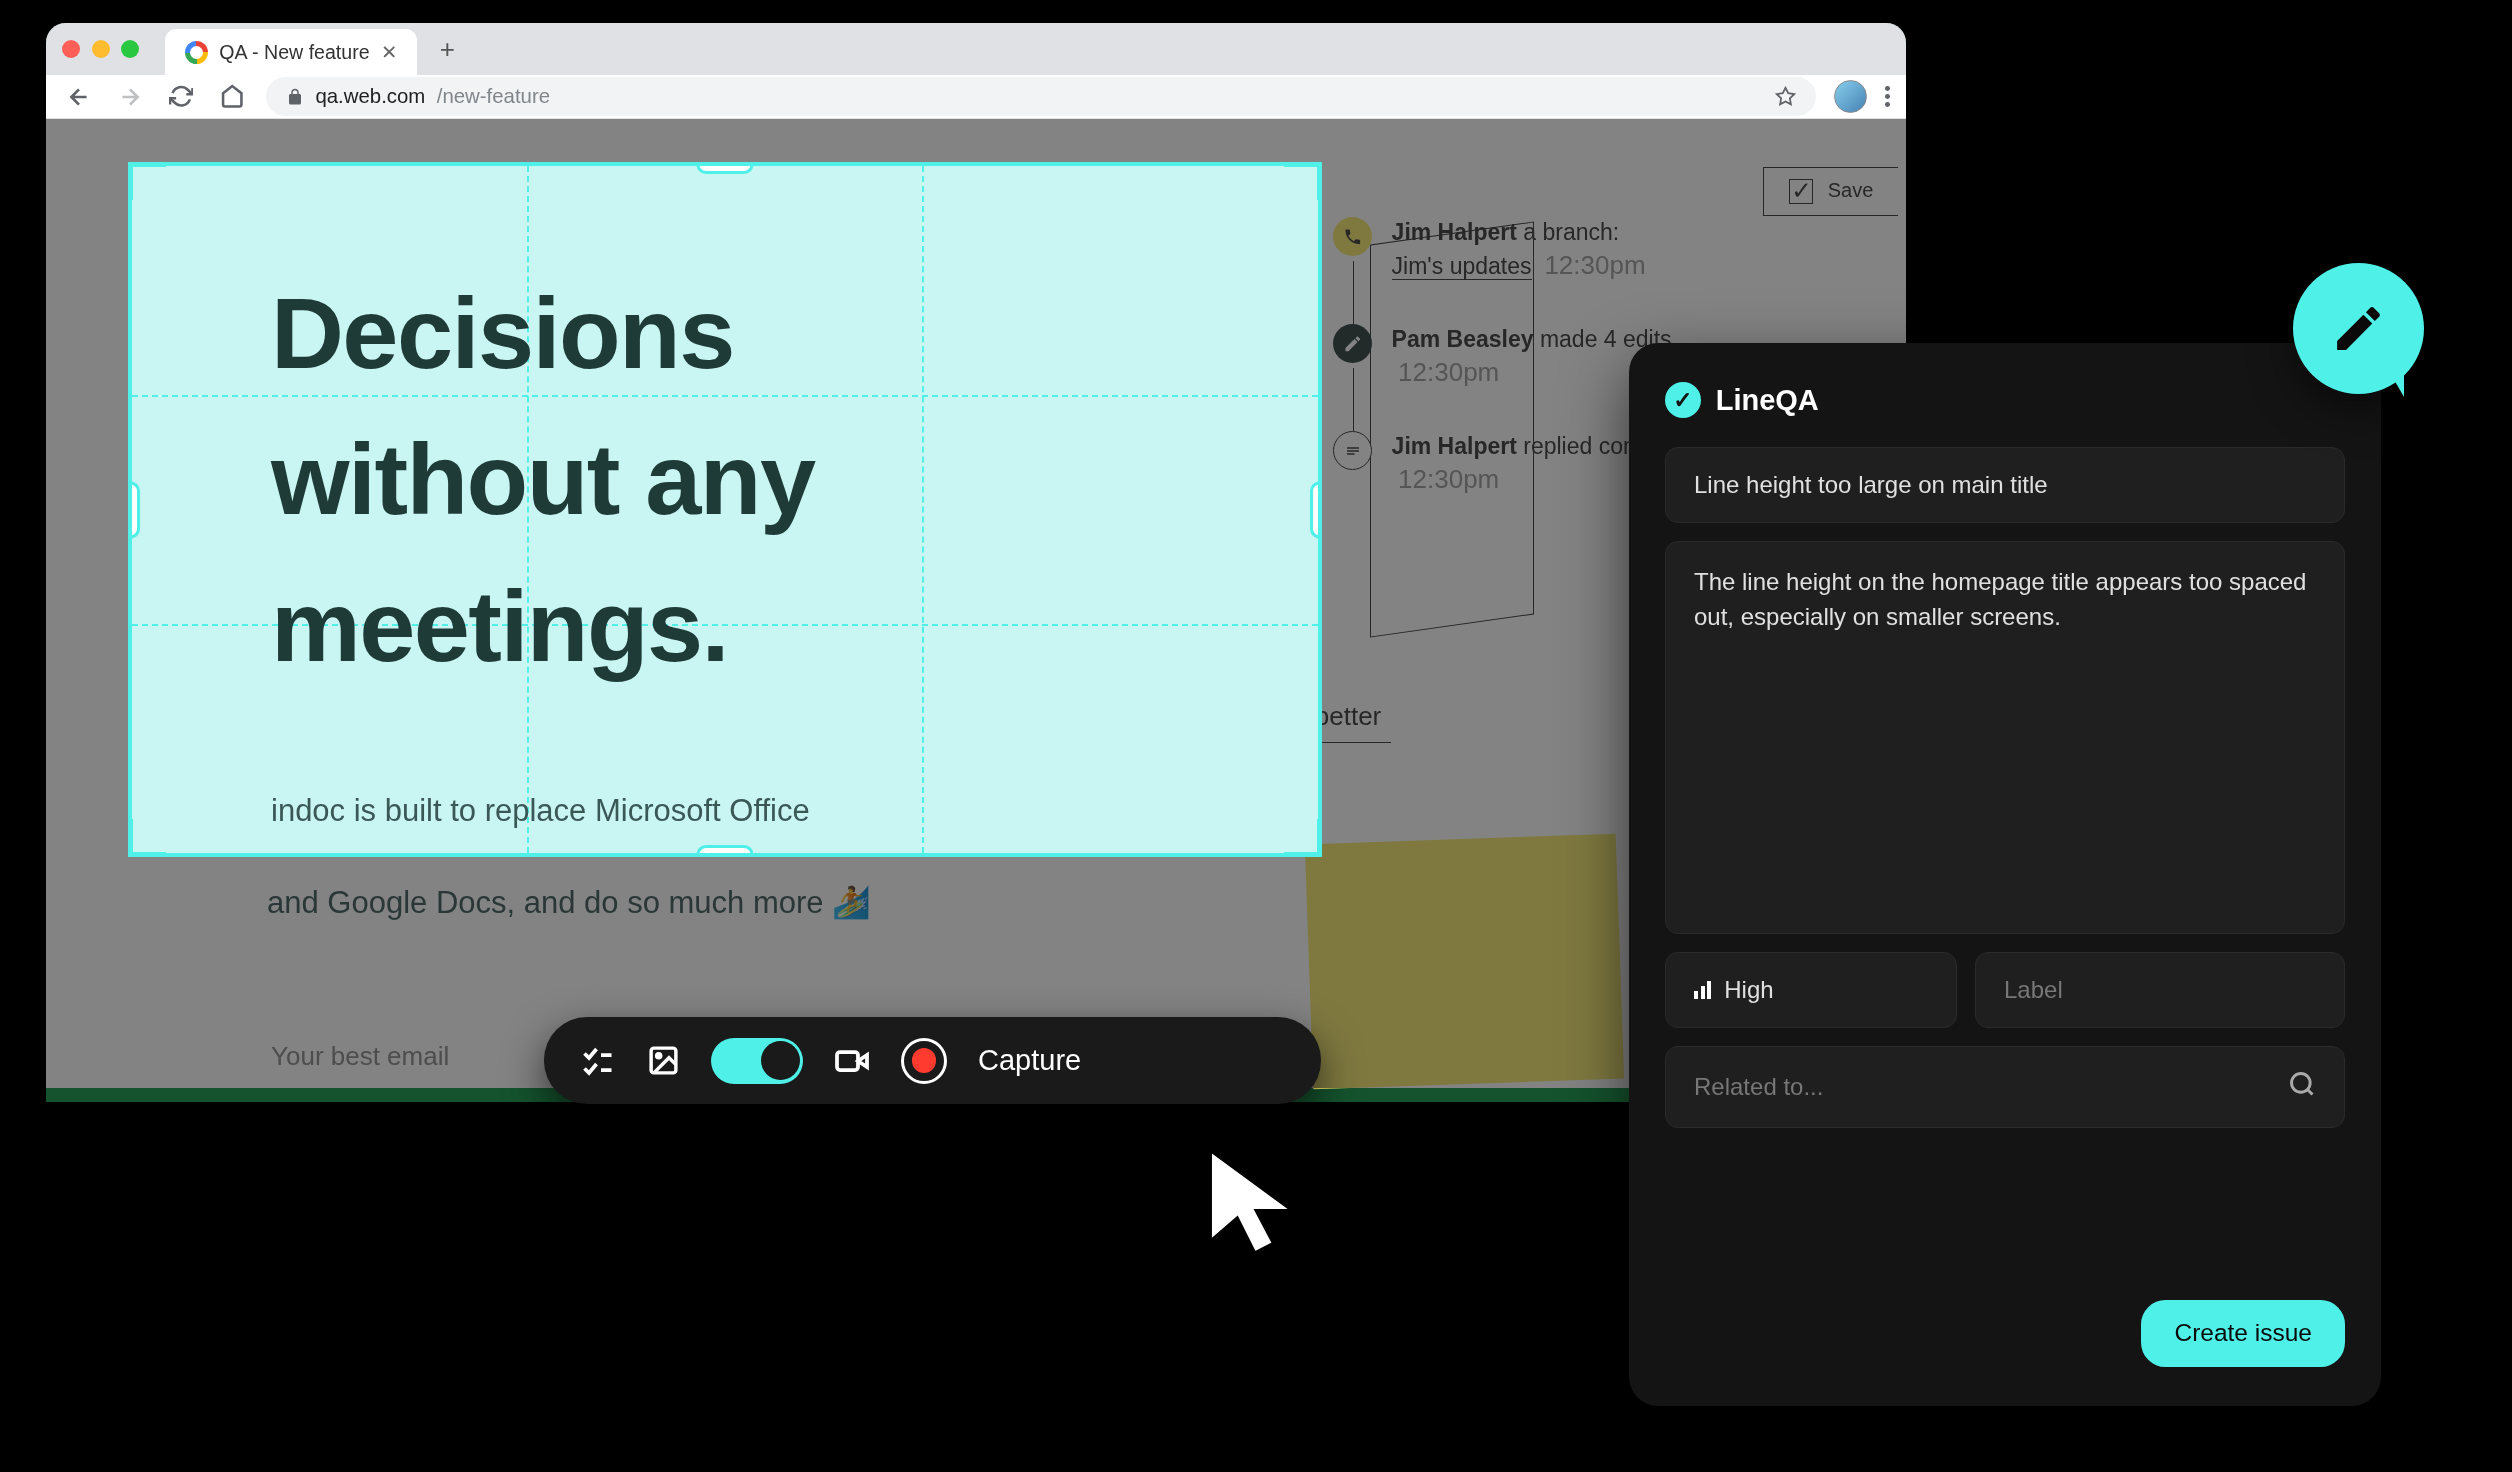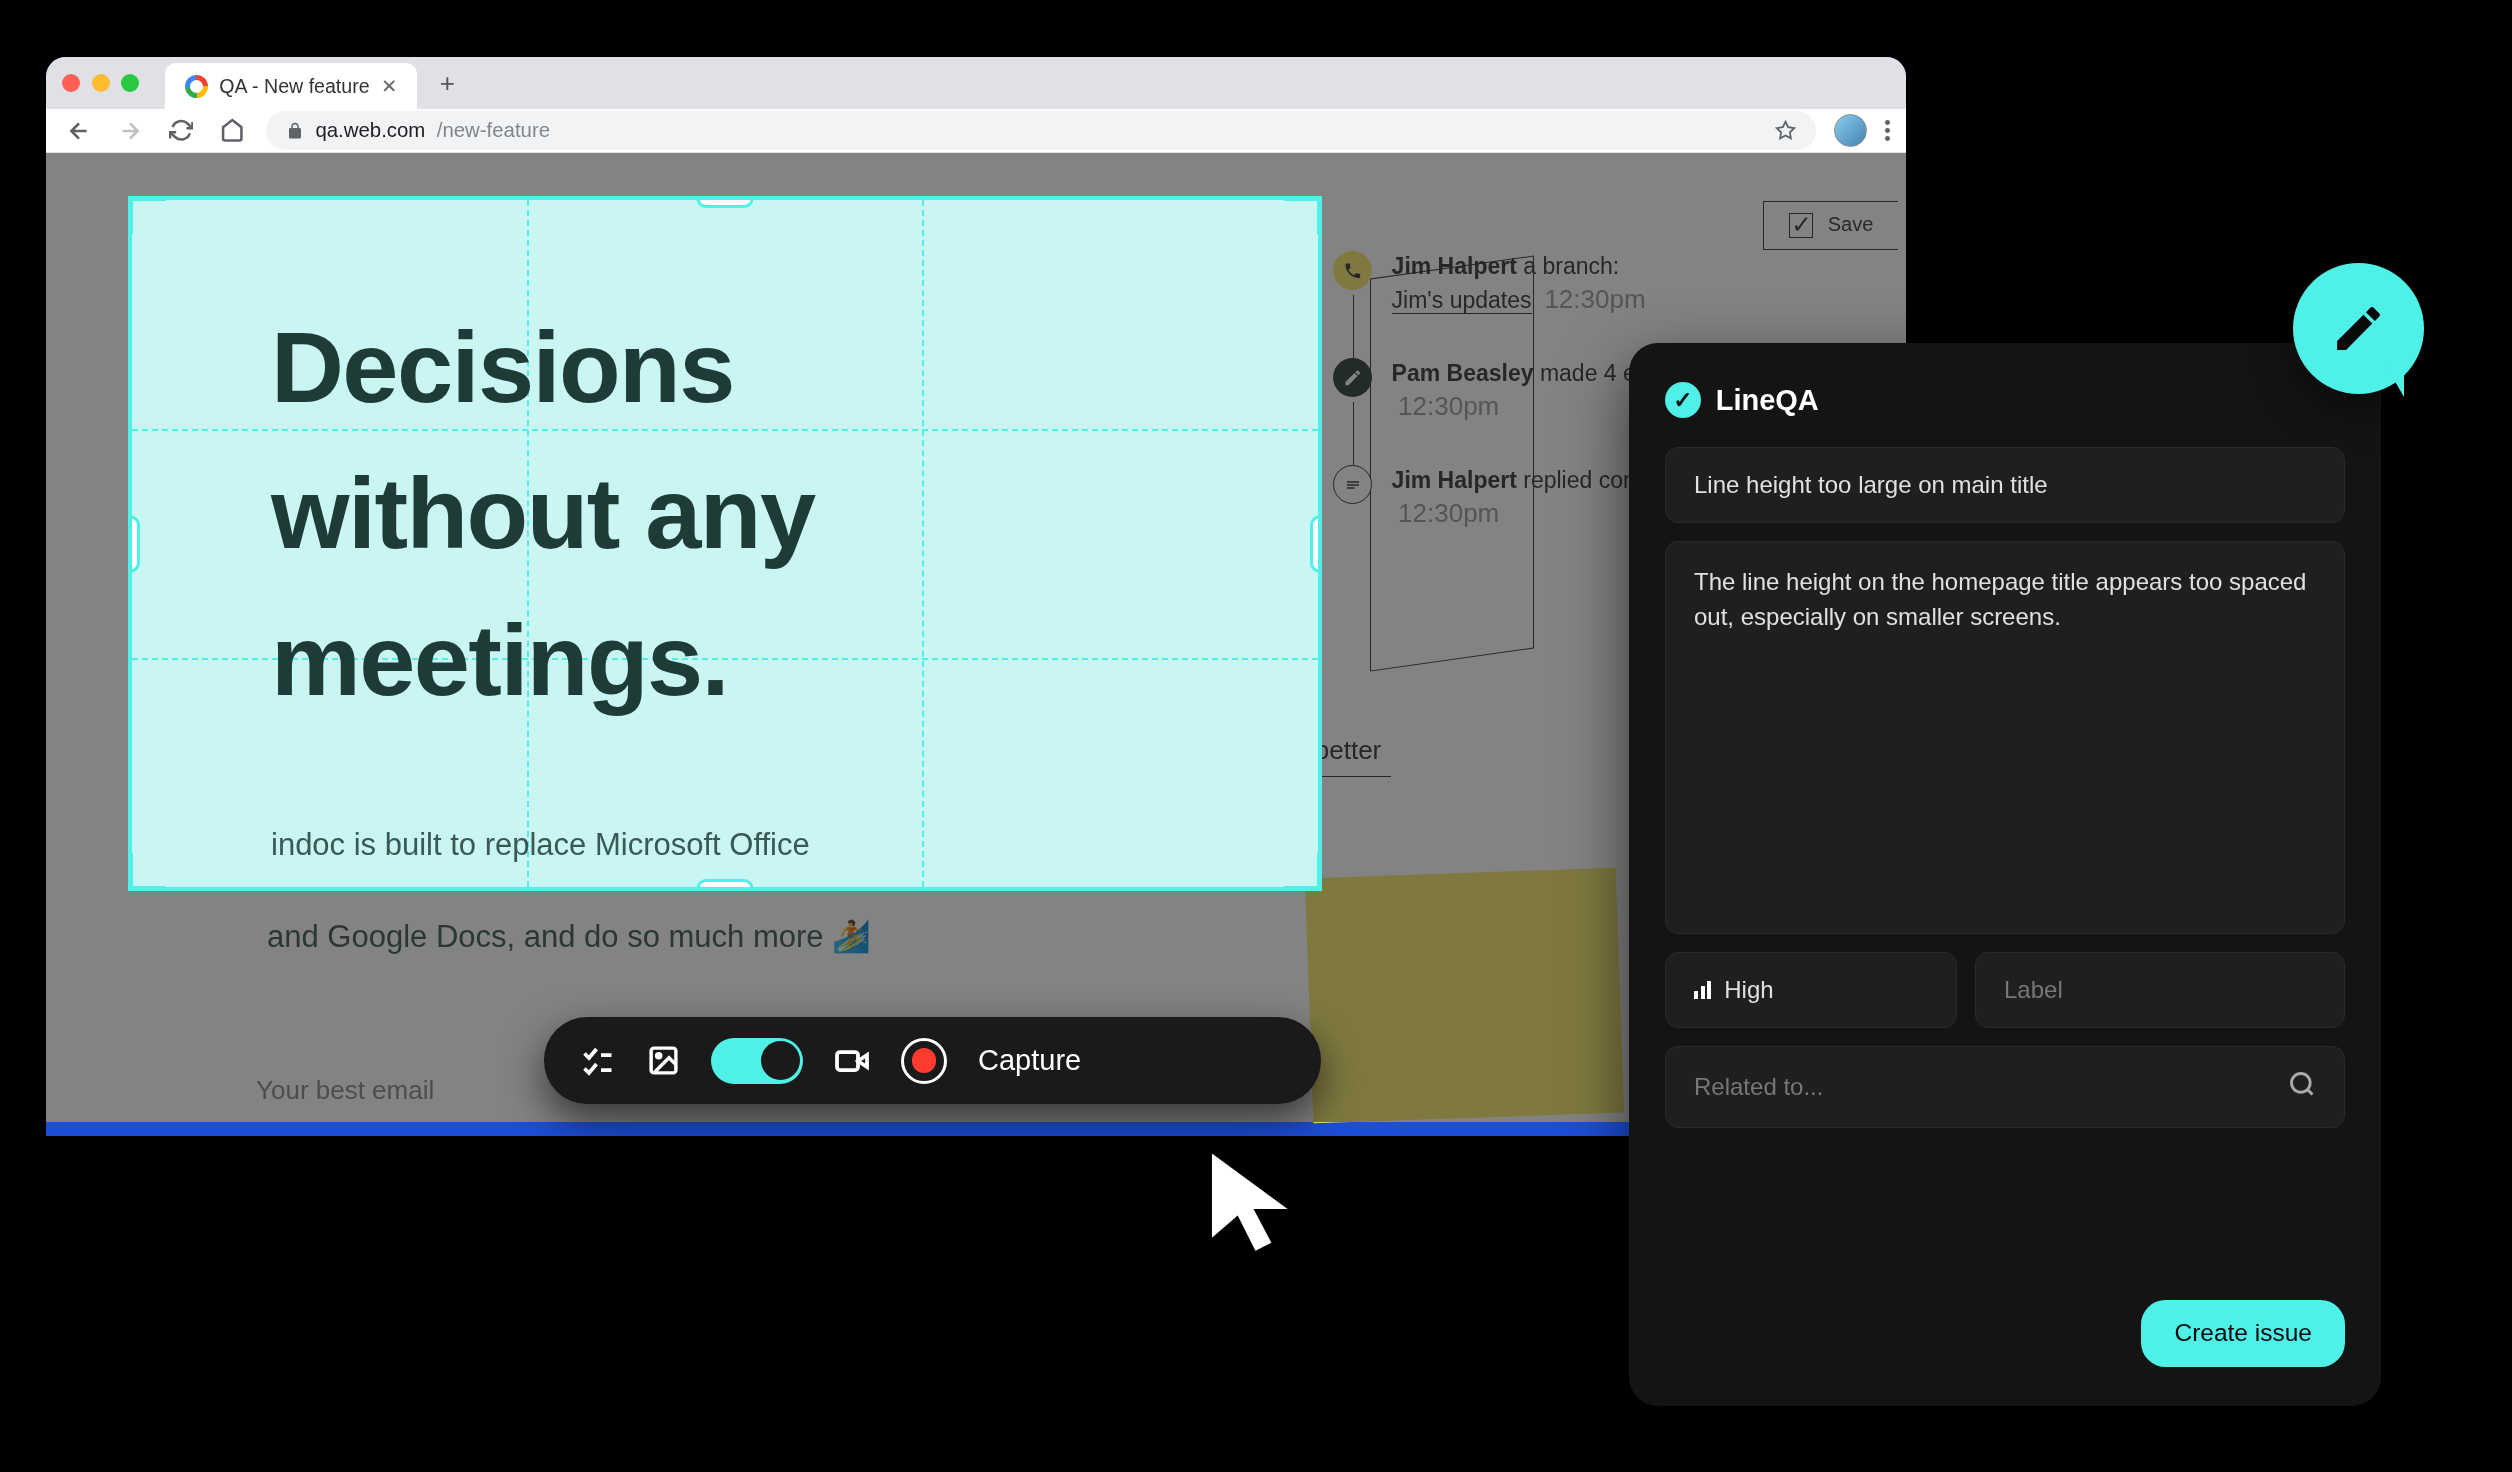--- a/index.html
+++ b/index.html
@@ -13,25 +13,24 @@
       transform-origin: top left;
     }
     
     
     .browser {
       position: absolute;
       top: 23px;
       left: 46px;
       width: 1860px;
       height: 1079px;
-      background: #1d4ed8;
+      background: #14532d;
       border-radius: 19.6px 19.6px 0 0;
       overflow: hidden;
       box-shadow: 0 16.4px 49px rgba(0,0,0,0.5);
-      margin-top: 34px;
     }
     .tab-bar {
       height: 52px;
       background: #dfe1e5;
       display: flex;
       align-items: center;
       padding: 0 16.4px;
       gap: 9.8px;
     }
     .traffic-lights { display: flex; gap: 11.4px; margin-right: 16.4px; }
@@ -147,21 +146,21 @@
       line-height: 1.5;
     }
     
     
     .bg-content { position: absolute; inset: 0; }
     .subtext-outside {
       position: absolute; top: 761px; left: 221px;
       font-size: 31px; color: #3a5856; line-height: 1.5;
     }
     .email-placeholder {
-      position: absolute; bottom: 16.4px; left: 210px;
+      position: absolute; bottom: 16.4px; left: 225px;
       font-size: 26px; color: #888;
     }
     .activity-list {
       position: absolute; top: 98px; right: 180px;
       width: 393px;
     }
     .act-item { display: flex; gap: 19.6px; margin-bottom: 41px; position: relative; }
     .act-line { position:absolute; left: 19.6px; top: 44px; bottom:-41px; width: 1.6px; background:#333; }
     .act-ico { width: 39px; height: 39px; border-radius: 50%; display:flex; align-items:center; justify-content:center; flex-shrink:0; position:relative; z-index:1; }
     .act-ico.yellow { background:#f5e96c; color:#333; }

